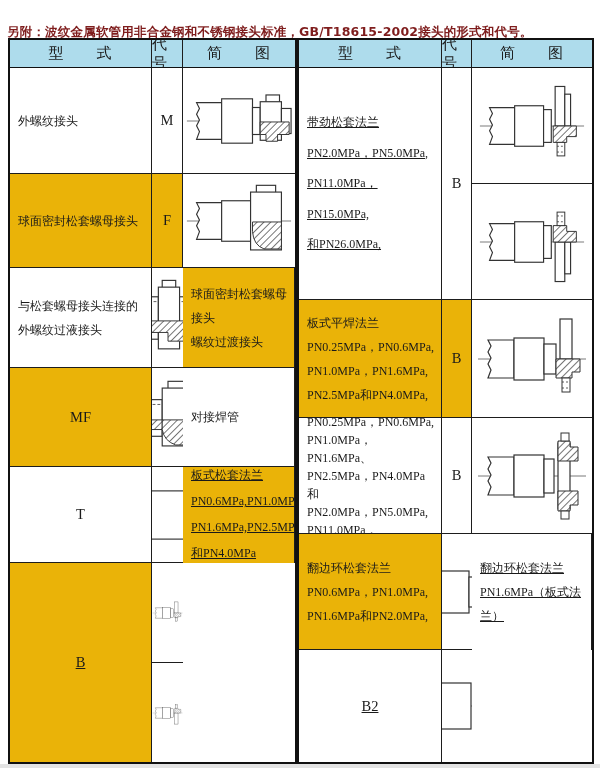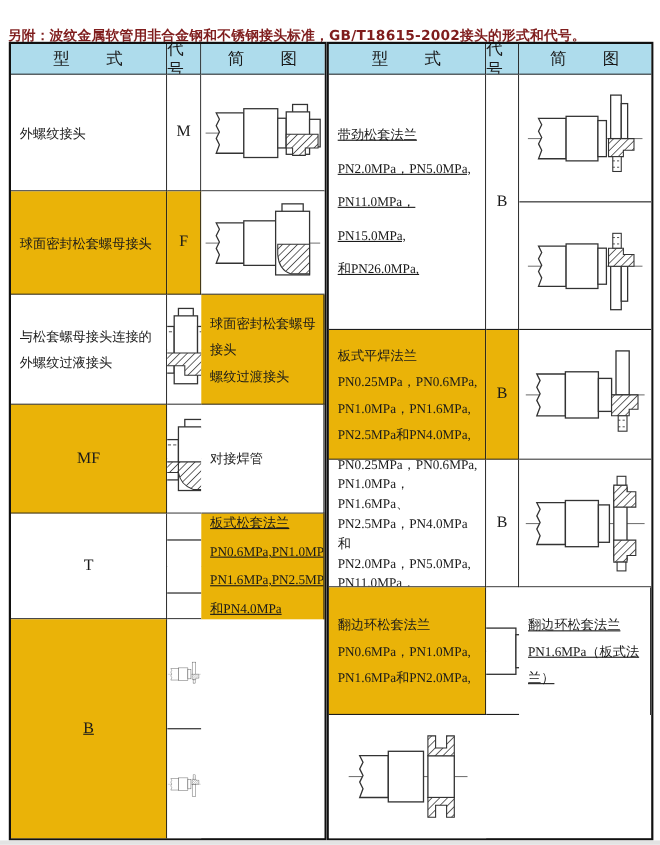--- a/index.html
+++ b/index.html
@@ -266,20 +266,21 @@
       <path d="M76 45 H104 V56 H94 V62 H76 Z" fill="url(#hatch)" stroke="#333" stroke-width="1"></path>
       <rect x="96" y="54" width="8" height="12" fill="url(#hatch)" stroke="#333" stroke-width="1"></rect>
       <rect x="84" y="62" width="8" height="14" fill="#fff" stroke="#333" stroke-width="1"></rect>
       <line x1="84" y1="66" x2="92" y2="66" stroke="#333" stroke-width="0.8" stroke-dasharray="2 2"></line>
       <line x1="84" y1="72" x2="92" y2="72" stroke="#333" stroke-width="0.8" stroke-dasharray="2 2"></line>
     </svg>
   </div>
 
   <div class="cell type lastrow">翻边环松套法兰
 PN1.6MPa（板式法兰）</div>
+  <div class="cell code lastrow">B2</div>
   <div class="cell diag c3 lastrow">
     <svg class="d" width="112" height="92" viewBox="0 0 112 90">
       <line x1="2" y1="45" x2="110" y2="45" stroke="#555" stroke-width="0.8"></line>
       <use href="#gpipe"></use>
       <rect x="38" y="22" width="32" height="46" fill="#fff" stroke="#333" stroke-width="1.2"></rect>
       <rect x="74" y="26" width="24" height="38" fill="#fff" stroke="#333" stroke-width="1.2"></rect>
       <path d="M74 26 h24 v-18 h-7 v11 h-10 v-11 h-7 z" fill="url(#hatch)" stroke="#333" stroke-width="1"></path>
       <path d="M74 64 h24 v18 h-7 v-11 h-10 v11 h-7 z" fill="url(#hatch)" stroke="#333" stroke-width="1"></path>
     </svg>
   </div>

